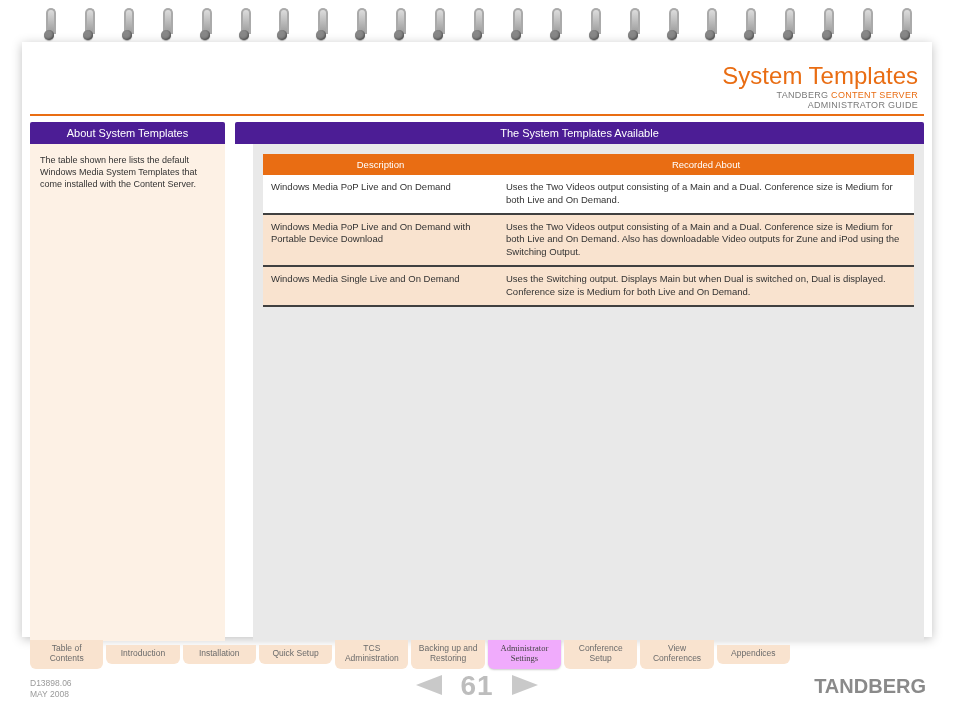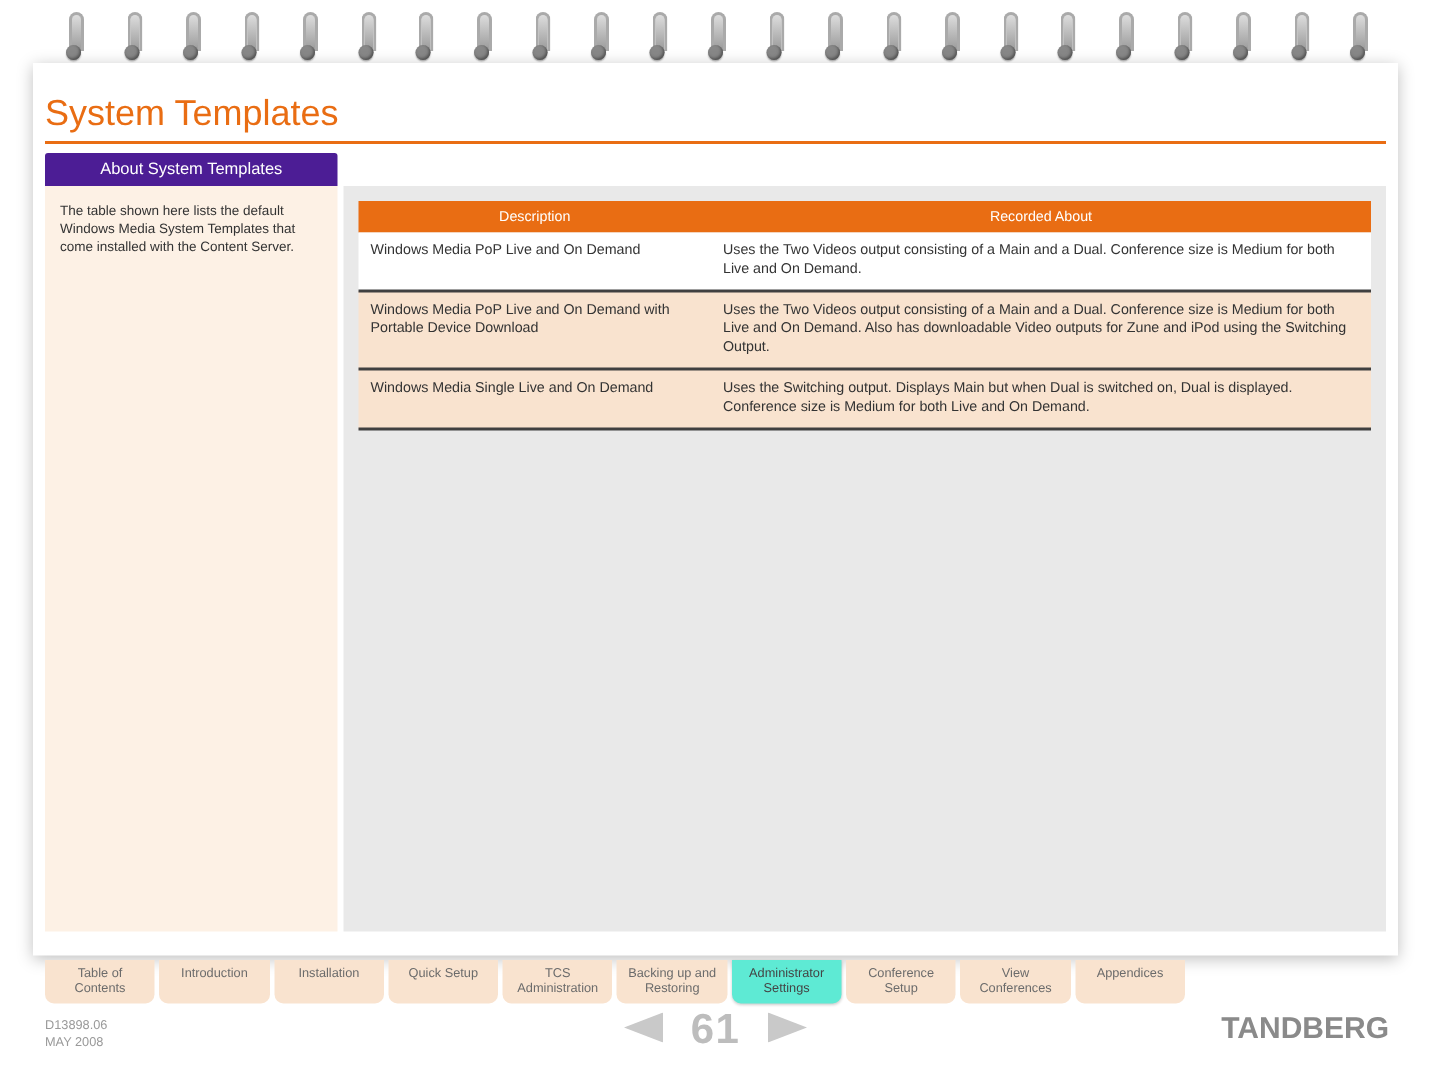--- a/index.html
+++ b/index.html
@@ -45,37 +45,38 @@
     position:absolute;
     top:22px; left:2px;
     width:10px; height:10px;
     background:#888;
     border-radius:50%;
     box-shadow: inset -1px -1px 2px #555, 0 1px 1px rgba(0,0,0,.3);
   }
   .header-row {
     display:flex; justify-content:space-between; align-items:flex-end;
     padding: 20px 14px 4px 8px;
+    flex-direction: column;
   }
   .page-title {
     font-size: 24px;
     color: #e96d13;
     font-weight: normal;
   }
   .header-right { text-align:right; font-size:9px; color:#7a7a7a; letter-spacing:.3px; }
   .header-right .orange { color:#e96d13; }
   .rule { height:2px; background:#e96d13; margin:0 8px; }
   .tabs-row { display:flex; gap:10px; padding:6px 8px 0 8px; }
   .tab {
     background:#4c1d95; color:#fff; font-size:11px;
     text-align:center; padding:5px 0; border-radius:2px 2px 0 0;
   }
   .tab-left { width:195px; }
   .tab-right { flex:1; }
-  .columns { display:flex; gap:4px; padding:0 8px 8px 8px; height: calc(100% - 90px); }
+  .columns { display:flex; gap:28px; padding:0 8px 8px 8px; height: calc(100% - 90px); }
   .col-left {
     width:195px; background:#fdf1e5;
     padding:10px 10px; font-size:9px; line-height:1.35; color:#333;
   }
   .col-right { flex:1; background:#e9e9e9; padding:10px 10px; }
   table.templates { width:100%; border-collapse:collapse; font-size:9.5px; }
   table.templates th {
     background:#e96d13; color:#fff; font-weight:normal;
     padding:5px 8px; text-align:center;margin-left:30px;
   }
@@ -83,31 +84,31 @@
     padding:6px 8px; vertical-align:top; color:#333; line-height:1.35;
     border-bottom:2px solid #404040;
   }
   table.templates td:first-child { width:235px; }
   tr.alt td { background:#f9e3cf; }
   tr.plain td { background:#fff; }
 
   
   .bottom-nav {
     position:absolute; left:30px; top:640px; width:760px;
-    display:flex; gap:3px;
+    display:flex; gap:3px;align-items:center;
   }
   .nav-tab {
     background:#f9e3cf; font-size:8.5px; color:#6b6b6b;
     text-align:center; padding:4px 0 5px 0;
     border-radius:0 0 6px 6px;
     flex:1;
     line-height:1.15;
     cursor:pointer;
   }
-  .nav-tab.active { background:#5eead4; box-shadow:0 1px 2px rgba(0,0,0,.2); color:#444; }
+  .nav-tab.active { background:#f0abfc; box-shadow:0 1px 2px rgba(0,0,0,.2); color:#444;font-family:Liberation Serif, serif; }
   
   .doc-id {
     position:absolute; left:30px; top:678px;
     font-size:8.5px; color:#9a9a9a; line-height:1.3;
   }
   .pager {
     position:absolute; left:0; width:954px; top:668px;
     text-align:center; color:#bdbdbd; font-size:28px;
     font-weight:bold; letter-spacing:1px;
   }
@@ -144,25 +145,30 @@
     <div class="ring"></div>
     <div class="ring"></div>
     <div class="ring"></div>
     <div class="ring"></div>
     <div class="ring"></div>
   </div>
 
 <div class="page-outer">
   <div class="header-row">
     <div class="page-title">System Templates</div>
+    <div class="header-right">
+      <span>TANDBERG </span><span class="orange">CONTENT SERVER</span><br>
+      <span>ADMINISTRATOR GUIDE</span>
+    </div>
   </div>
   <div class="rule"></div>
 
   <div class="tabs-row">
     <div class="tab tab-left">About System Templates</div>
+    <div class="tab tab-right">The System Templates Available</div>
   </div>
 
   <div class="columns">
     <div class="col-left">
       <div>The table shown here lists the default Windows Media System Templates that come installed with the Content Server.</div>
     </div>
     <div class="col-right">
       <table class="templates">
         <thead>
           <tr>

